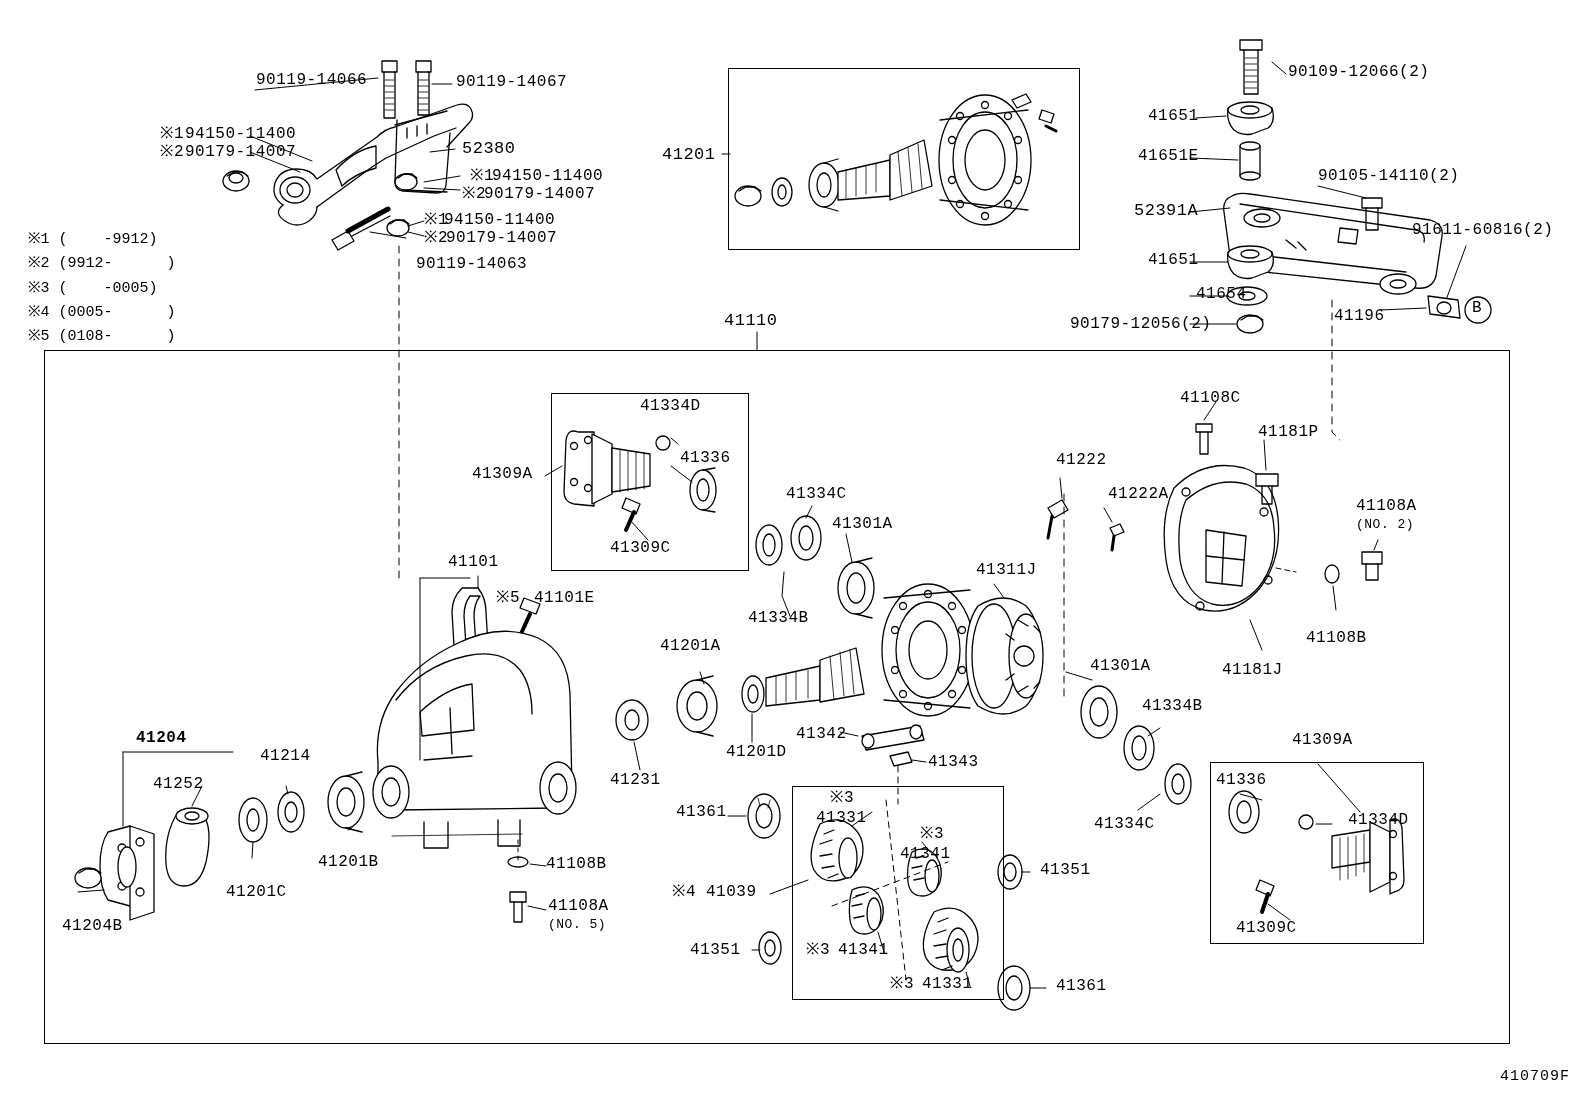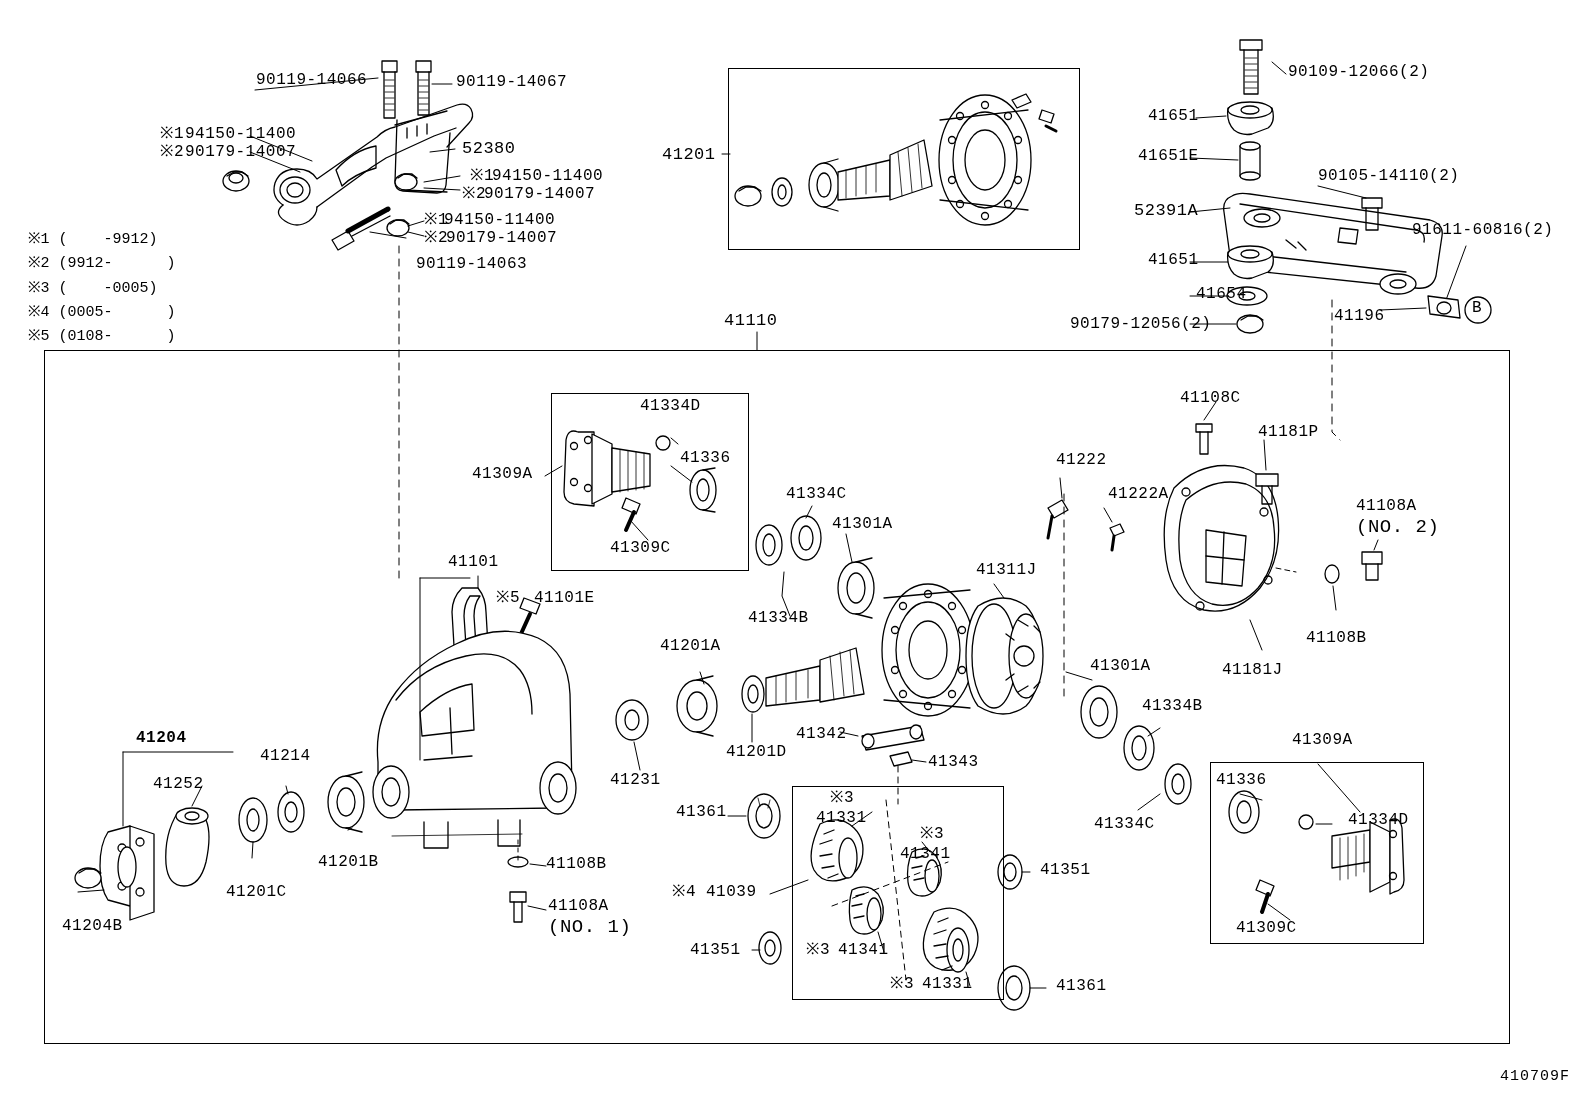--- a/index.html
+++ b/index.html
@@ -18,21 +18,21 @@
   }
   .lbl {
     position: absolute;
     font-size: 16px;
     letter-spacing: 0.5px;
     white-space: nowrap;
     line-height: 1.05;
     color: #000;
   }
   .lbl.sm {
-    font-size: 19px;
+    font-size: 13px;
   }
   .lbl.big {
     font-size: 17px;
   }
   .box {
     position: absolute;
     border: 1.5px solid #000;
     background: transparent;
   }
   .box.thin {
@@ -568,21 +568,21 @@
   <div class="lbl" style="left:448px; top:554px;">41101</div>
   <div class="lbl" style="left:496px; top:590px;">※5</div>
   <div class="lbl" style="left:534px; top:590px;">41101E</div>
   <div class="lbl" style="left:660px; top:638px;">41201A</div>
   <div class="lbl" style="left:726px; top:744px;">41201D</div>
   <div class="lbl" style="left:610px; top:772px;">41231</div>
   <div class="lbl" style="left:796px; top:726px;">41342</div>
   <div class="lbl" style="left:928px; top:754px;">41343</div>
   <div class="lbl" style="left:546px; top:856px;">41108B</div>
   <div class="lbl" style="left:548px; top:898px;">41108A</div>
-  <div class="lbl sm" style="left:548px; top:918px;">(NO. 1)</div>
+  <div class="lbl sm" style="left:548px; top:918px;">(NO. 5)</div>
 
   <div class="lbl" style="left:136px; top:730px;font-weight:bold;">41204</div>
   <div class="lbl" style="left:153px; top:776px;">41252</div>
   <div class="lbl" style="left:260px; top:748px;">41214</div>
   <div class="lbl" style="left:318px; top:854px;">41201B</div>
   <div class="lbl" style="left:226px; top:884px;">41201C</div>
   <div class="lbl" style="left:62px; top:918px;">41204B</div>
 
   <div class="box thin" style="left:792px; top:786px; width:210px; height:212px;"></div>
   <div class="lbl" style="left:676px; top:804px;">41361</div>

